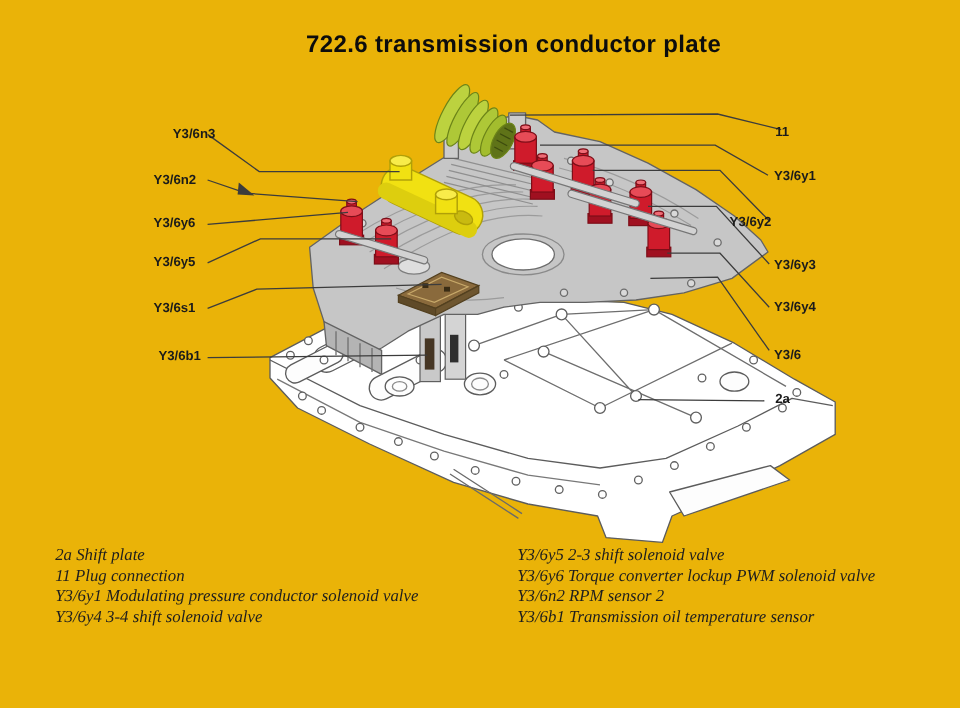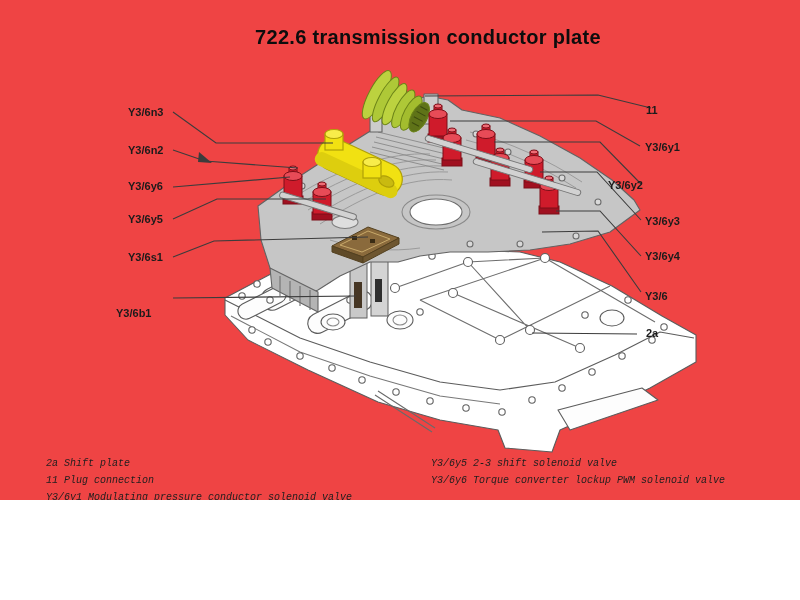--- a/index.html
+++ b/index.html
@@ -1,23 +1,23 @@
 <!DOCTYPE html>
 <html><head>
 <meta charset="utf-8">
 <style>
   html,body{margin:0;padding:0;background:#fff;}
-  .stage{position:relative;width:800px;height:500px;background:#ef4444;overflow:hidden;
+  .stage{position:relative;width:800px;height:590px;background:#eab308;overflow:hidden;
          font-family:"Liberation Sans",sans-serif;}
   .title{position:absolute;top:26px;left:28px;width:800px;text-align:center;
          font-size:20px;font-weight:bold;color:#0d0d0d;letter-spacing:.3px;}
   .diagram-svg{position:absolute;left:0;top:0;}
   .callout{position:absolute;font-size:11px;font-weight:bold;color:#1b1b1b;white-space:nowrap;}
-  .legend{position:absolute;font-family:Liberation Mono, monospace;font-style:italic;
-          font-size:10px;line-height:17px;color:#1e1e1e;white-space:nowrap;}
+  .legend{position:absolute;font-family:Liberation Serif, serif;font-style:italic;
+          font-size:14px;line-height:17px;color:#1e1e1e;white-space:nowrap;}
   #legend-left{left:46px;top:455px;}
   #legend-right{left:431px;top:455px;}
 </style>
 </head>
 <body>
 
 <div class="stage">
 
   <div class="title">722.6 transmission conductor plate</div>
 
@@ -256,38 +256,41 @@
       <path d="M640,146 L596,121 L450,121"></path>
       <path d="M641,184 L600,142 L494,142"></path>
       <path d="M641,220 L597,172 L540,172"></path>
       <path d="M641,256 L600,211 L556,211"></path>
       <path d="M641,292 L598,231 L542,232"></path>
       <path d="M637,334 L532,333"></path>
       <path d="M212,163 L199,152 L198,162 Z" fill="#3c3c3c" stroke="none"></path>
     </g>
   </svg>
 
-  <div class="callout" style="left:128px;top:106px;">Y3/6n3</div>
+  <div class="callout" style="left:144px;top:106px;">Y3/6n3</div>
   <div class="callout" style="left:128px;top:144px;">Y3/6n2</div>
   <div class="callout" style="left:128px;top:180px;">Y3/6y6</div>
   <div class="callout" style="left:128px;top:213px;">Y3/6y5</div>
   <div class="callout" style="left:128px;top:251px;">Y3/6s1</div>
-  <div class="callout" style="left:116px;top:291px;margin-top:16px;">Y3/6b1</div>
+  <div class="callout" style="left:132px;top:291px;">Y3/6b1</div>
 
   <div class="callout" style="left:646px;top:104px;">11</div>
   <div class="callout" style="left:645px;top:141px;text-align:center;">Y3/6y1</div>
   <div class="callout" style="left:608px;top:179px;">Y3/6y2</div>
   <div class="callout" style="left:645px;top:215px;">Y3/6y3</div>
   <div class="callout" style="left:645px;top:250px;">Y3/6y4</div>
   <div class="callout" style="left:645px;top:290px;">Y3/6</div>
   <div class="callout" style="left:646px;top:327px;text-align:right;">2a</div>
 
   <div class="legend" id="legend-left">
     <div>2a Shift plate</div>
     <div>11 Plug connection</div>
     <div>Y3/6y1 Modulating pressure conductor solenoid valve</div>
+    <div>Y3/6y4 3-4 shift solenoid valve</div>
   </div>
   <div class="legend" id="legend-right">
     <div>Y3/6y5 2-3 shift solenoid valve</div>
     <div>Y3/6y6 Torque converter lockup PWM solenoid valve</div>
+    <div>Y3/6n2 RPM sensor 2</div>
+    <div>Y3/6b1 Transmission oil temperature sensor</div>
   </div>
 
 </div>
 
 </body></html>

